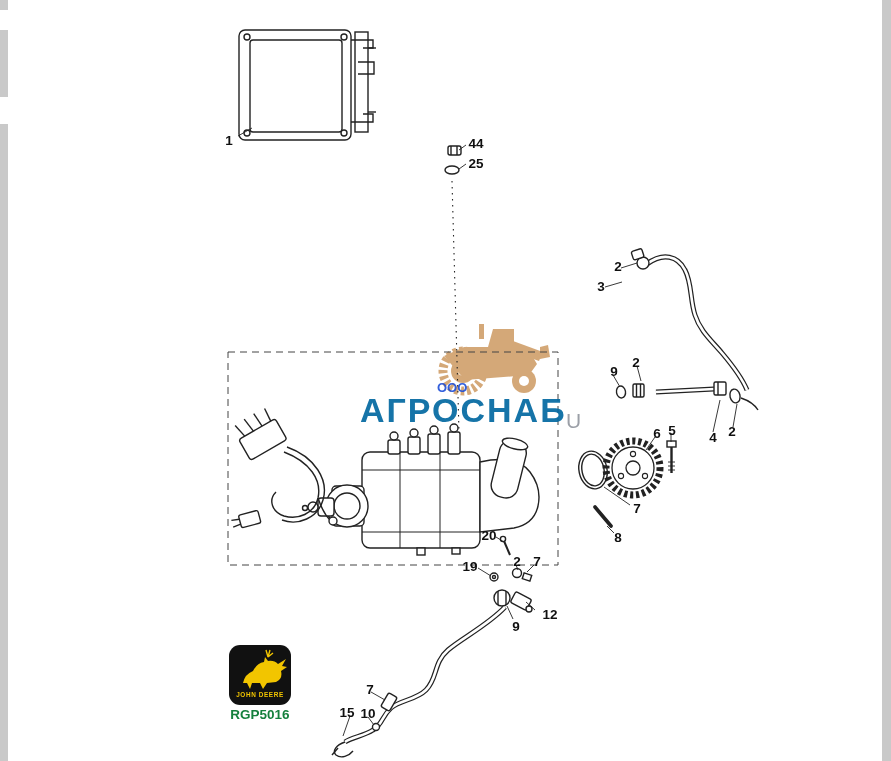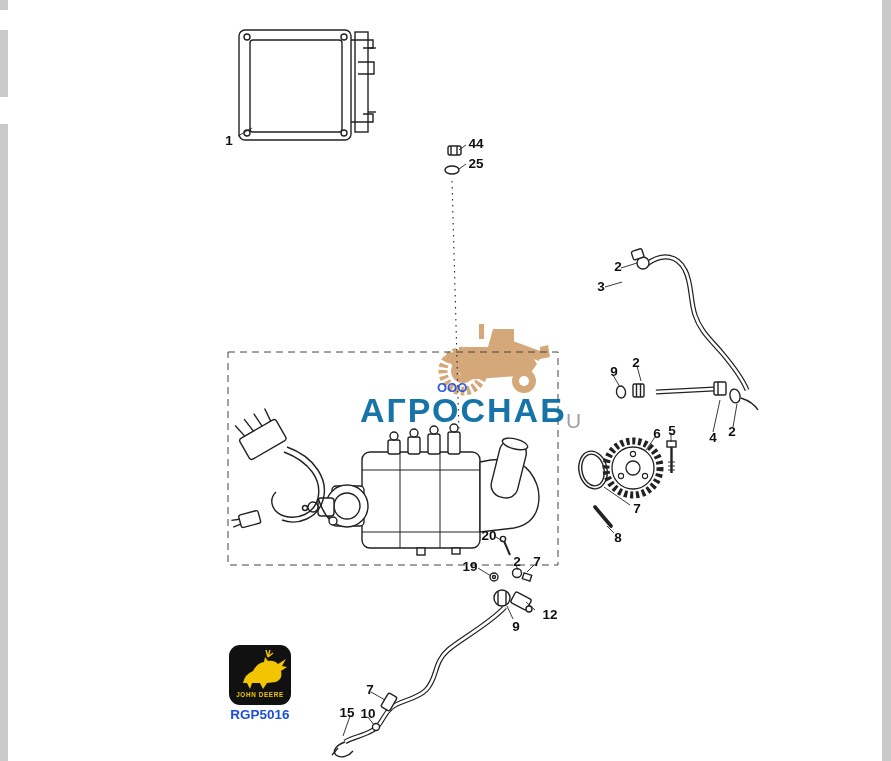--- a/index.html
+++ b/index.html
@@ -32,21 +32,21 @@
     color:#0369a1; opacity:.92;
   }
   .wm-extra {
     position:absolute; left:566px; top:409px;
     font-size:21px; color:#8a8f98; opacity:.85;
   }
 
   .jd { position:absolute; left:228px; top:644px; width:64px; height:62px; }
   .fig-code {
     position:absolute; left:224px; top:707px; width:72px; text-align:center;
-    font-weight:bold; font-size:13.5px; color:#1d4ed8;
+    font-weight:bold; font-size:13.5px; color:#15803d;
   }
 
   .ln   { stroke:#222; fill:none; stroke-width:1.4; }
   .fillw{ fill:#fff; }
   .pipe-outer { fill:none; stroke:#222; stroke-width:5; }
   .pipe-inner { fill:none; stroke:#fff; stroke-width:2.6; }
   .leader { stroke:#222; stroke-width:0.9; fill:none; }
 </style>
 </head>
 <body>

